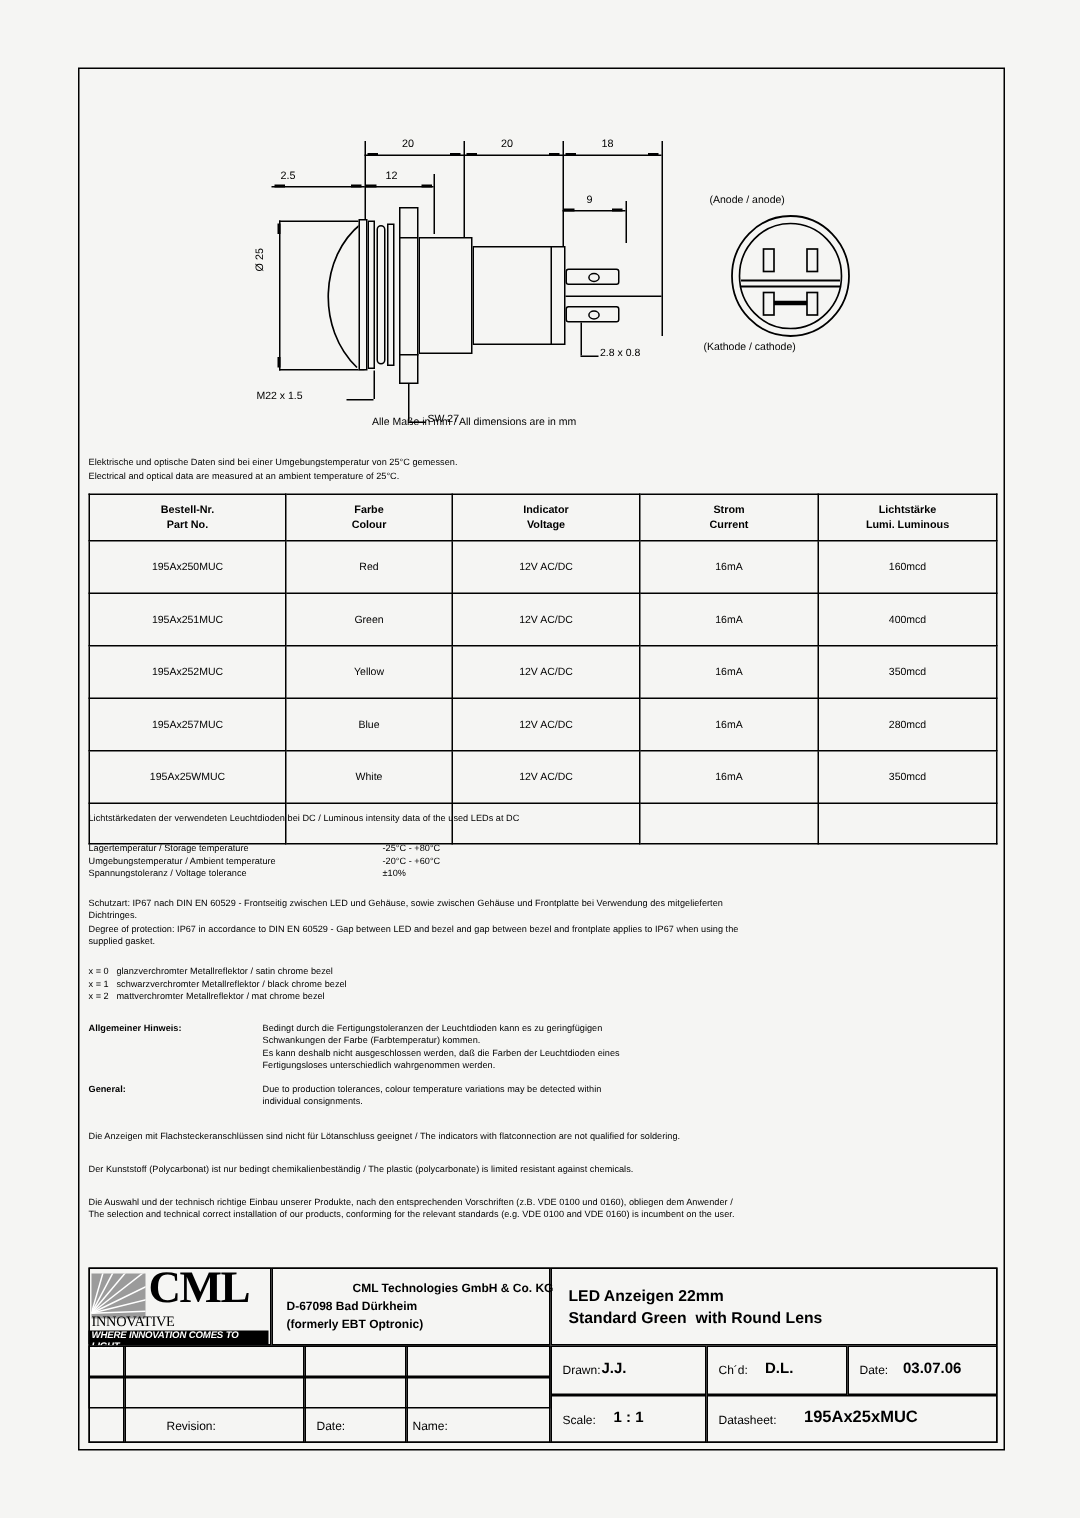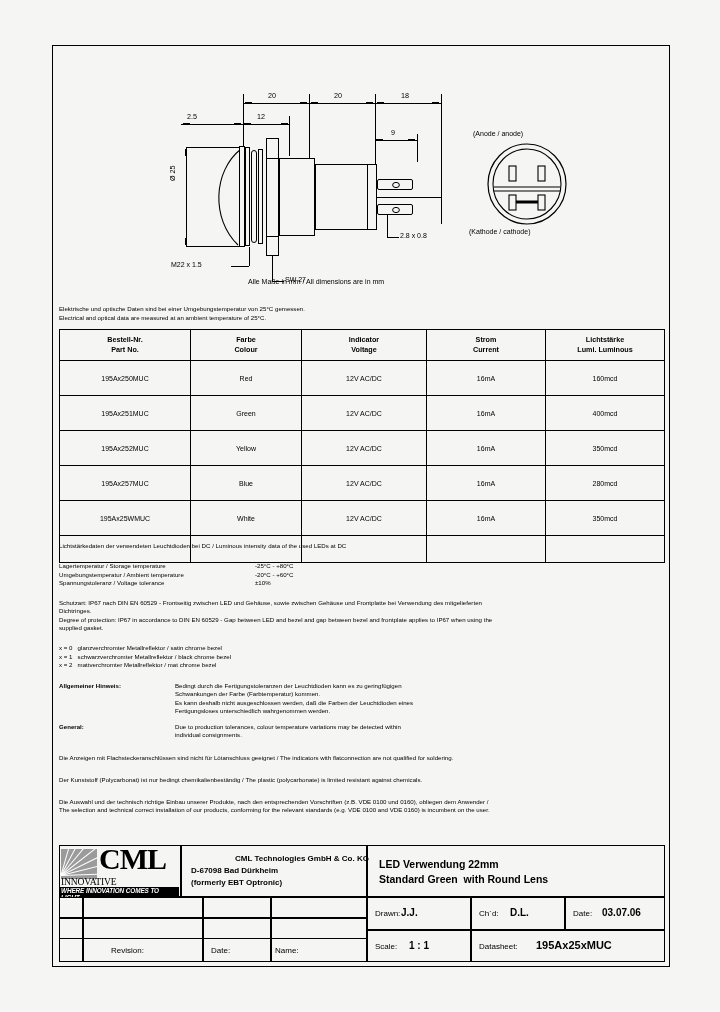--- a/index.html
+++ b/index.html
@@ -264,21 +264,21 @@
       <div class="tagbar"></div>
       <div class="tagtxt">WHERE INNOVATION COMES TO LIGHT</div>
     </div>
 
     <div class="tb" style="left:122px;top:0;width:186px;height:52px;"></div>
     <div class="tbtxt b" style="left:132px;top:9px;font-size:8px;margin-left:44px;">CML Technologies GmbH &amp; Co. KG</div>
     <div class="tbtxt b" style="left:132px;top:21px;font-size:8px;">D-67098 Bad Dürkheim</div>
     <div class="tbtxt b" style="left:132px;top:33px;font-size:8px;">(formerly EBT Optronic)</div>
 
     <div class="tb" style="left:308px;top:0;width:298px;height:52px;"></div>
-    <div class="tbtxt b" style="left:320px;top:13px;font-size:10.5px;">LED Verwendung 22mm</div>
+    <div class="tbtxt b" style="left:320px;top:13px;font-size:10.5px;">LED Anzeigen 22mm</div>
     <div class="tbtxt b" style="left:320px;top:28px;font-size:10.5px;">Standard Green  with Round Lens</div>
 
     <div class="tb" style="left:0;top:52px;width:24px;height:65px;"></div>
     <div class="tb" style="left:24px;top:52px;width:120px;height:65px;"></div>
     <div class="tb" style="left:144px;top:52px;width:68px;height:65px;"></div>
     <div class="tb" style="left:212px;top:52px;width:96px;height:65px;"></div>
     <div class="tb" style="left:0;top:52px;width:308px;height:21px;"></div>
     <div class="tb" style="left:0;top:73px;width:308px;height:21px;"></div>
     <div class="tbtxt" style="left:32px;top:101px;font-size:8px;margin-left:20px;">Revision:</div>
     <div class="tbtxt" style="left:152px;top:101px;font-size:8px;">Date:</div>

